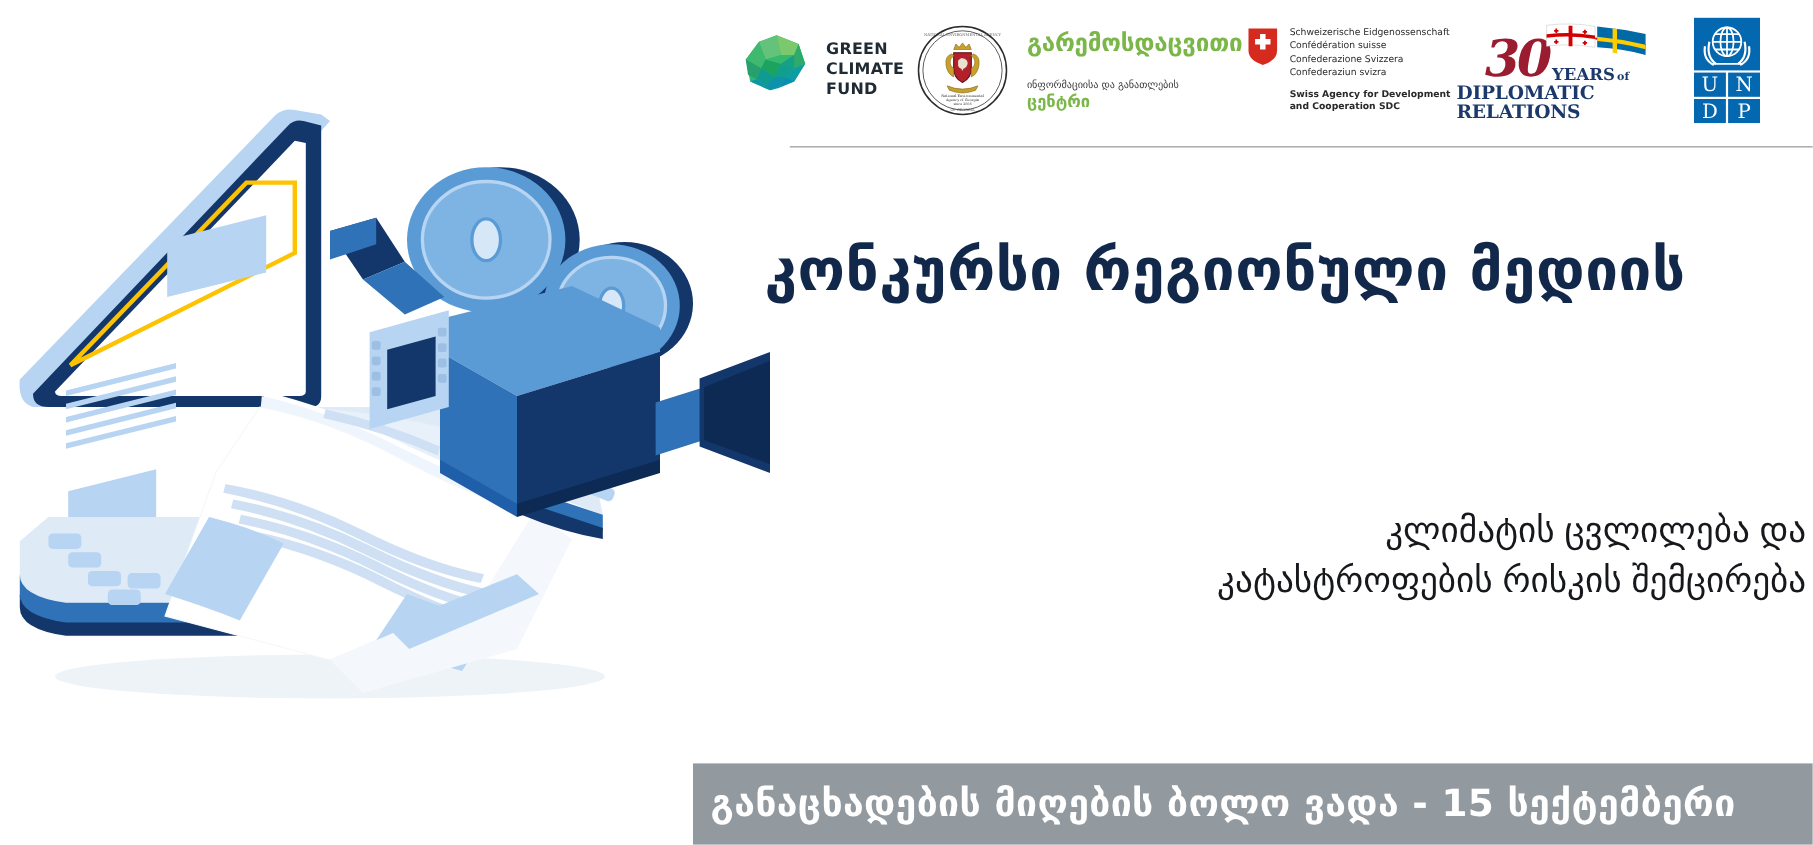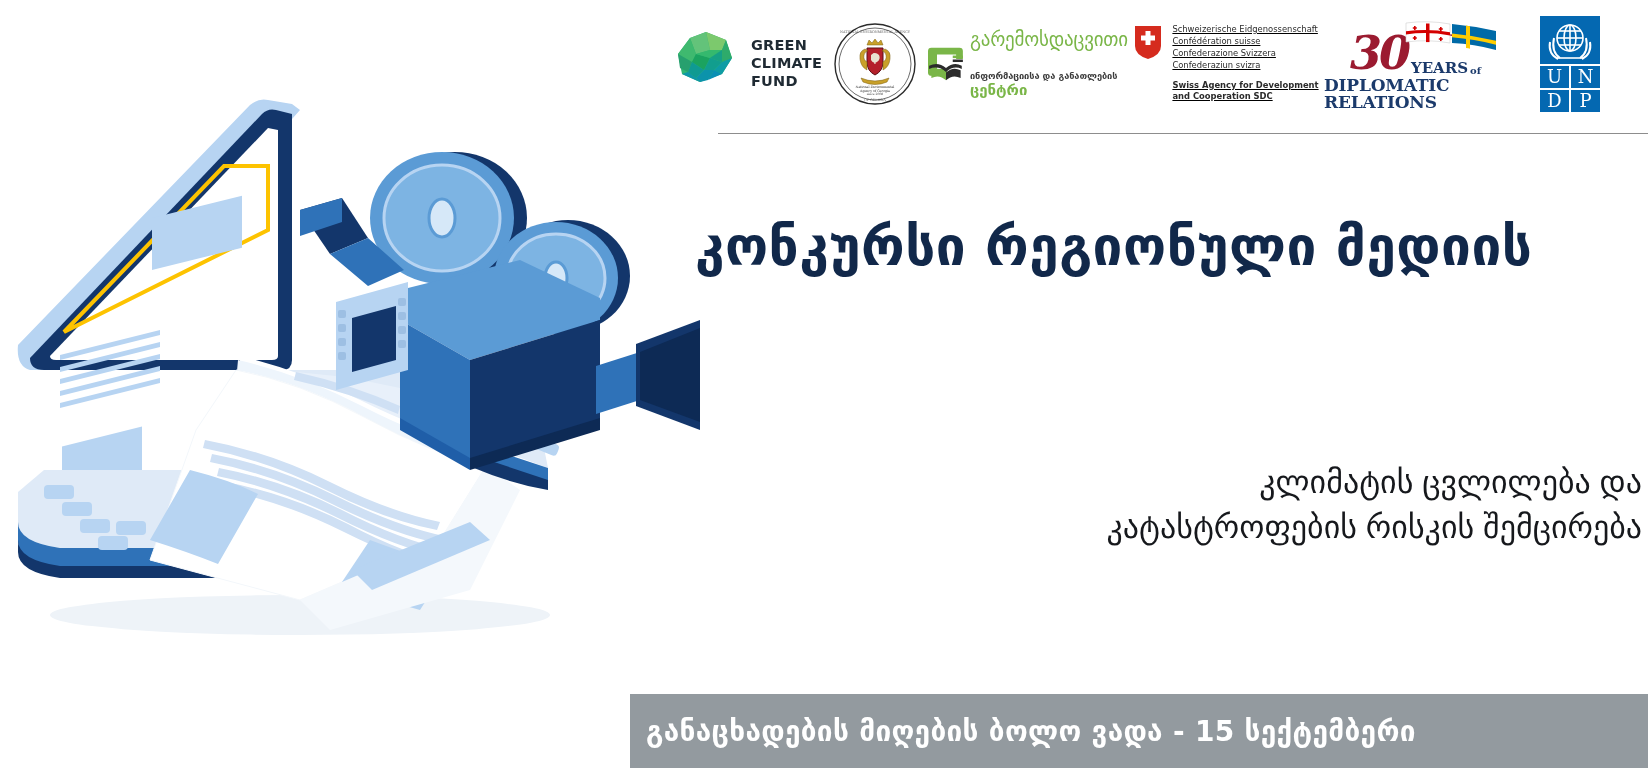--- a/index.html
+++ b/index.html
@@ -55,26 +55,26 @@
     color: #1f2a33;
     letter-spacing: .2px;
   }
 
   
   .emblem { width: 106px; }
 
   
   .eic { width: 200px; gap: 7px; }
   .eic-text { line-height: 1.18; }
-  .eic-l1 { font-size: 19px; font-weight: 400; color: #7ab648; letter-spacing: -0.2px;}
-  .eic-l2 { font-size: 9.3px; font-weight: 700; color: #3b3b3b; letter-spacing: -0.1px; margin-top: 20px;}
+  .eic-l1 { font-size: 22px; font-weight: 700; color: #7ab648; letter-spacing: -0.2px;}
+  .eic-l2 { font-size: 9.3px; font-weight: 400; color: #3b3b3b; letter-spacing: -0.1px; margin-top: 20px;}
   .eic-l3 { font-size: 15px; font-weight: 700; color: #7ab648; }
 
   
-  .sdc { width: 196px; gap: 9px; align-items: flex-start; padding-top: 16px; text-decoration: underline; }
+  .sdc { width: 196px; gap: 9px; align-items: flex-start; padding-top: 16px; }
   .sdc-text { font-size: 8.4px; color: #2a2a2a; line-height: 1.42; }
   .sdc-text .bold { font-weight: 700; display: block; margin-top: 8px; line-height: 1.35;}
 
   
   .yrs30 { width: 200px; flex-direction: column; }
   .yrs30-top { display: flex; align-items: flex-end; font-style: italic; }
   .yrs30-num {
     font-family: "DejaVu Serif", "Liberation Serif", serif;
     font-size: 46px;
     font-weight: 700;
@@ -162,21 +162,21 @@
     top: 694px;
     width: 1018px;
     height: 74px;
     background: #939a9f;
     display: flex;
     align-items: center;
     padding-left: 16px;
   }
   .deadline-text {
     font-family: "DejaVu Sans", "Liberation Sans", sans-serif;
-    font-size: 28px;
+    font-size: 34px;
     font-weight: 700;
     color: #ffffff;
     letter-spacing: .3px;
     white-space: nowrap;
   }
 </style>
 </head>
 <body>
 
 <div class="poster">

